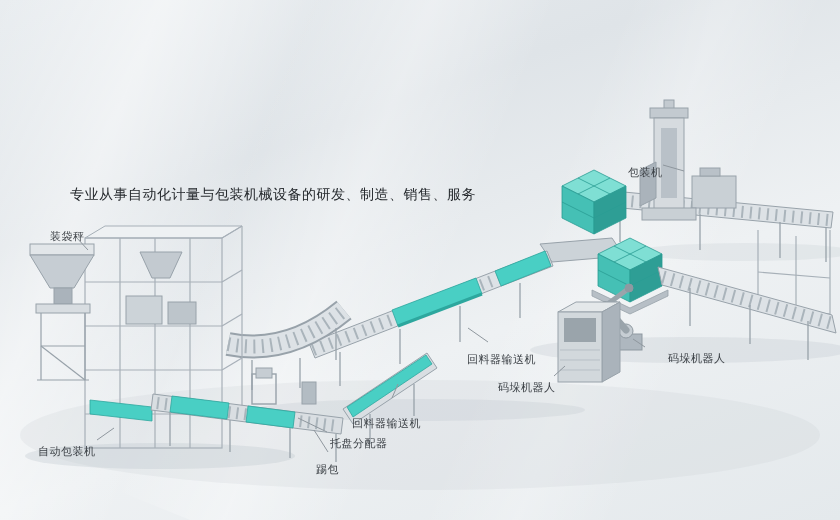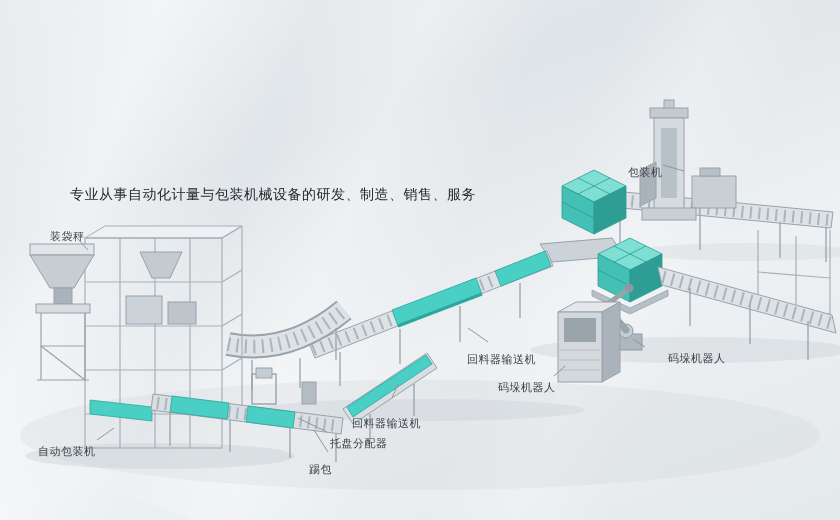--- a/index.html
+++ b/index.html
@@ -234,20 +234,20 @@
       <line x1="554" y1="376" x2="565" y2="366"></line>
       <line x1="645" y1="347" x2="633" y2="339"></line>
     </g>
   </svg>
 
   <p class="subtitle">专业从事自动化计量与包装机械设备的研发、制造、销售、服务</p>
 
   <span class="machine-label" style="left:50px; top:221px">装袋秤</span>
   <span class="machine-label" style="left:628px; top:157px">包装机</span>
   <span class="machine-label" style="left:38px; top:436px">自动包装机</span>
-  <span class="machine-label" style="left:309px; top:454px">踢包</span>
+  <span class="machine-label" style="left:316px; top:454px">踢包</span>
   <span class="machine-label" style="left:330px; top:428px">托盘分配器</span>
   <span class="machine-label" style="left:352px; top:408px">回料器输送机</span>
   <span class="machine-label" style="left:467px; top:344px">回料器输送机</span>
   <span class="machine-label" style="left:498px; top:372px">码垛机器人</span>
   <span class="machine-label" style="left:668px; top:343px">码垛机器人</span>
 
 </div>
 
 </body></html>

